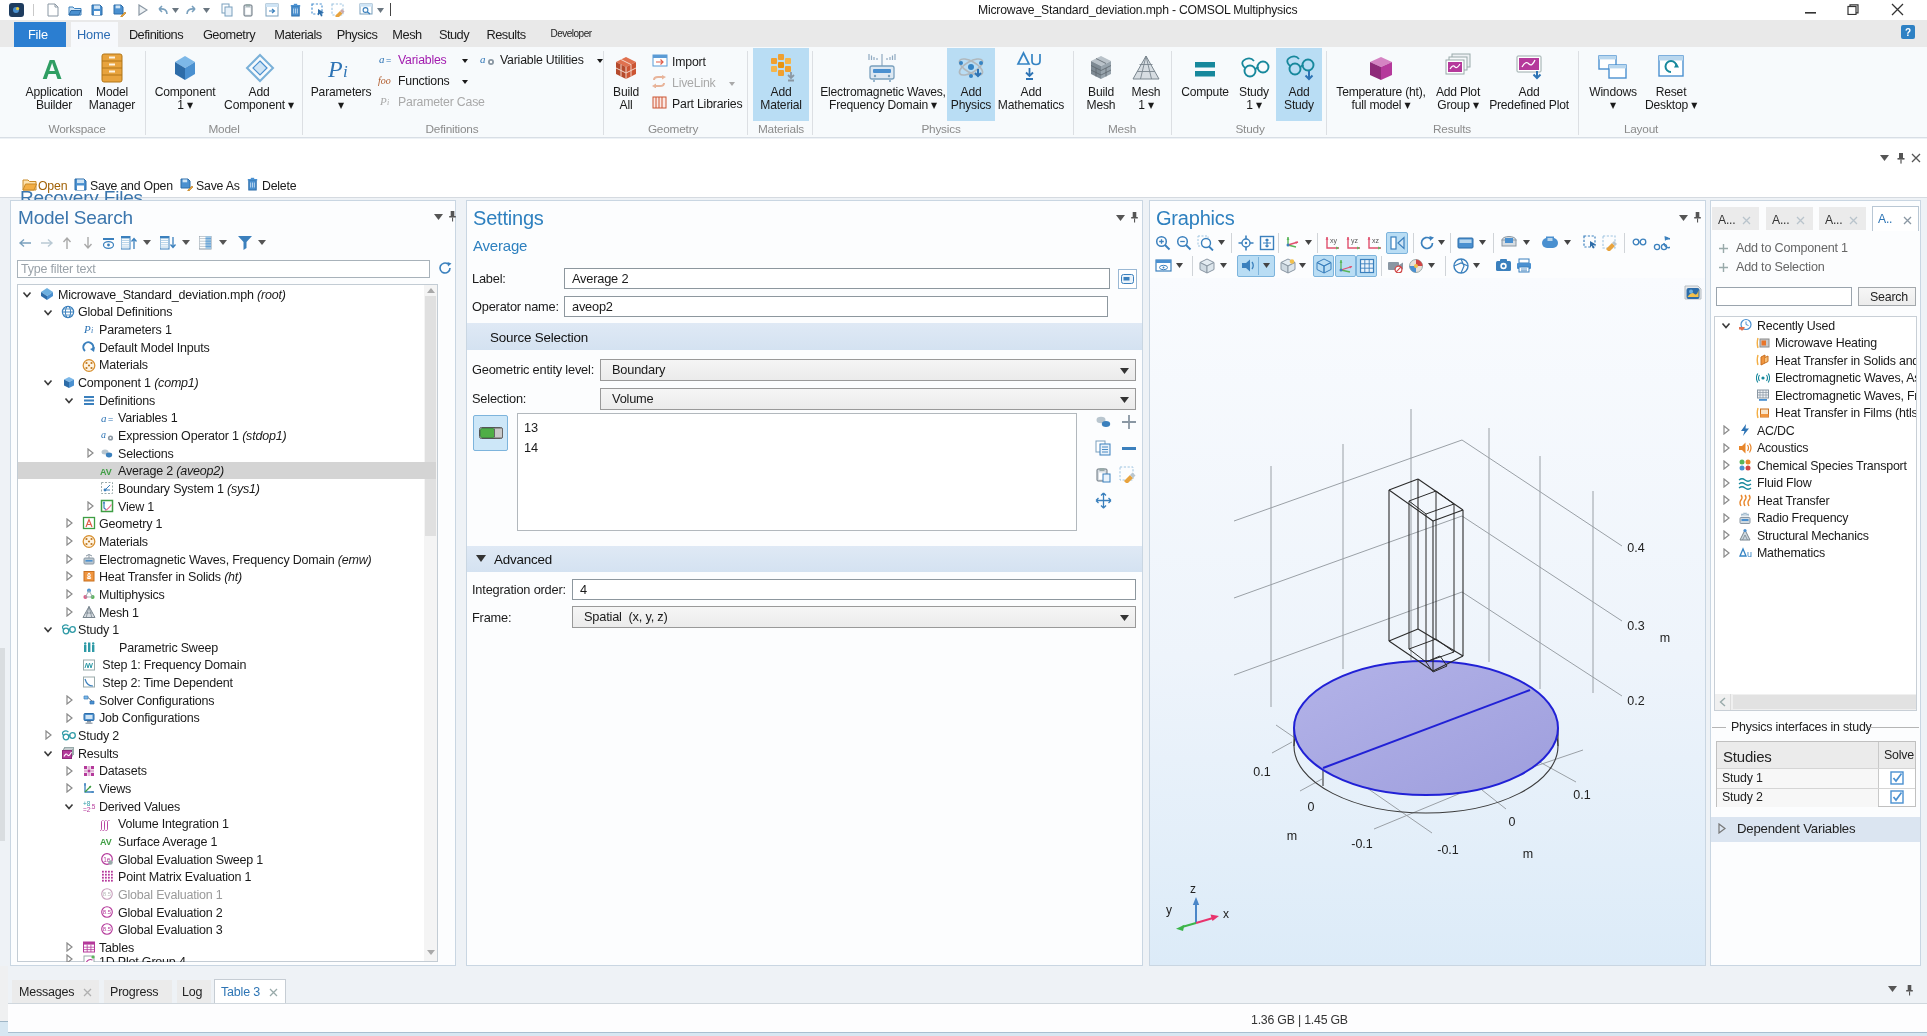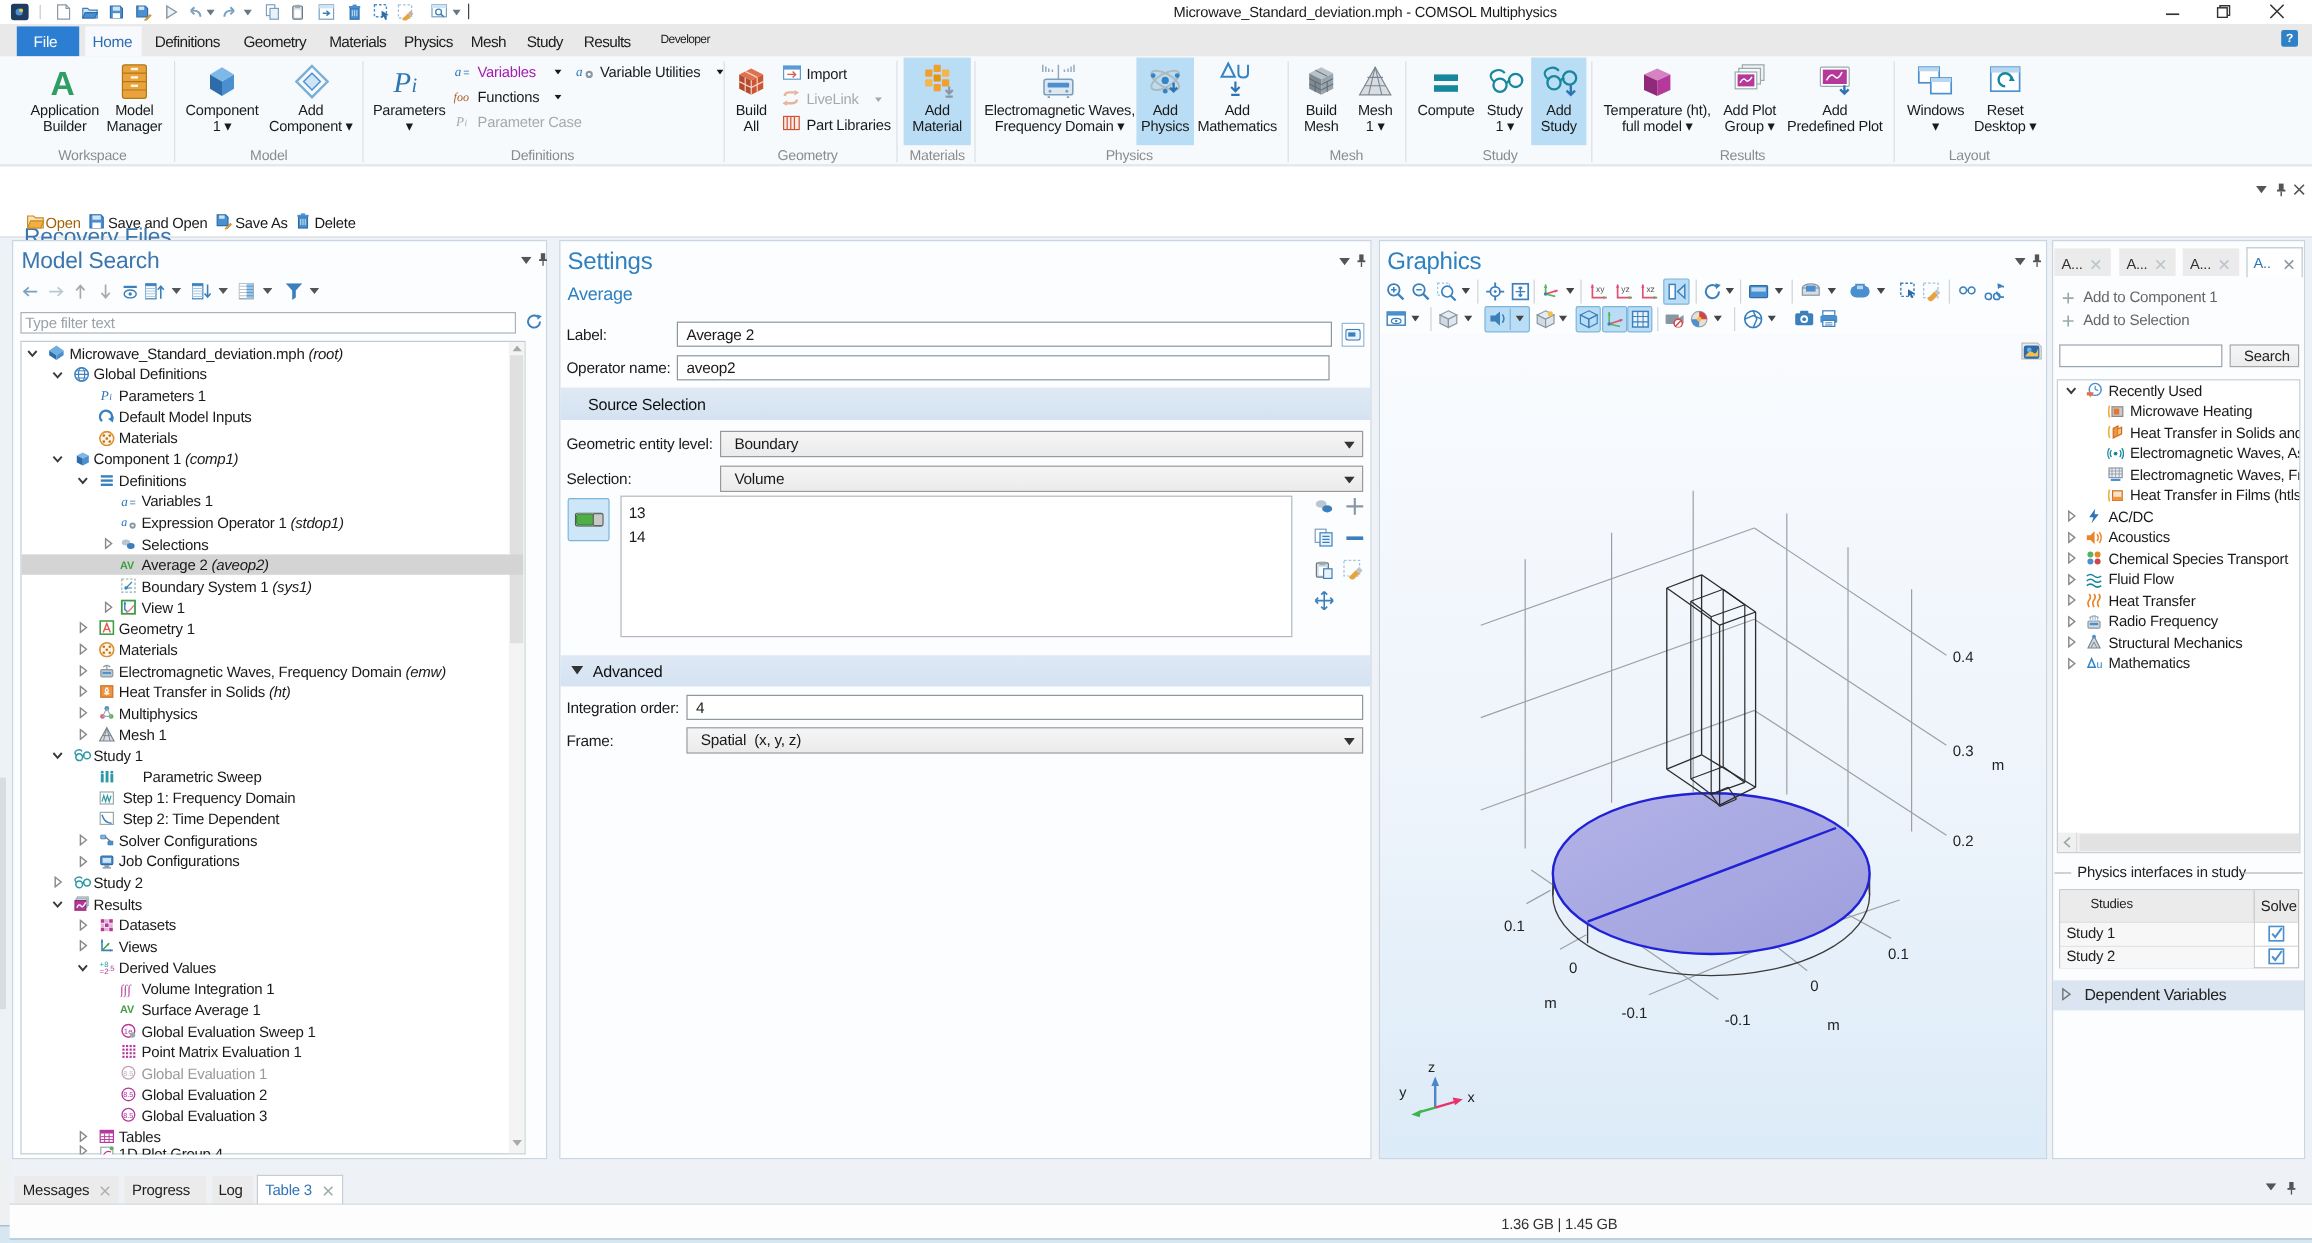--- a/index.html
+++ b/index.html
@@ -1304,21 +1304,21 @@
     </svg></div>
 <div class="ab" style="left:1733px;top:695px;width:183px;height:14px;background:#e2e2e2"></div>
 <div class="ab" style="left:1712px;top:727px;width:14px;height:1px;background:#b5b5b5"></div>
 <div class="tx" style="left:1731px;top:720px;font-size:12.4px;color:#222;font-weight:400;font-family:'Liberation Sans',sans-serif;">Physics interfaces in study</div>
 <div class="ab" style="left:1868px;top:727px;width:51px;height:1px;background:#b5b5b5"></div>
 <div class="ab" style="left:1716px;top:741px;width:200px;height:66px;background:#fff;border:1px solid #c0c0c0"></div>
 <div class="ab" style="left:1717px;top:742px;width:198px;height:26px;background:#ebebeb"></div>
 <div class="ab" style="left:1878px;top:742px;width:1px;height:64px;background:#c9c9c9"></div>
 <div class="ab" style="left:1717px;top:768px;width:198px;height:1px;background:#d5d5d5"></div>
 <div class="ab" style="left:1717px;top:788px;width:198px;height:1px;background:#d5d5d5"></div>
-<div class="tx" style="left:1723px;top:748px;font-size:11px;color:#222;font-weight:400;font-family:'Liberation Sans',sans-serif;margin-left:19px;">Studies</div>
+<div class="tx" style="left:1723px;top:748px;font-size:15px;color:#222;font-weight:400;font-family:'Liberation Sans',sans-serif;">Studies</div>
 <div class="tx" style="left:1884px;top:748px;font-size:12.4px;color:#222;font-weight:400;font-family:'Liberation Sans',sans-serif;">Solve</div>
 <div class="ab" style="left:1717px;top:769px;width:161px;height:19px;background:#f7f7f7"></div>
 <div class="ab" style="left:1717px;top:789px;width:161px;height:18px;background:#f7f7f7"></div>
 <div class="tx" style="left:1722px;top:771px;font-size:12.4px;color:#222;font-weight:400;font-family:'Liberation Sans',sans-serif;">Study 1</div>
 <div class="tx" style="left:1722px;top:790px;font-size:12.4px;color:#222;font-weight:400;font-family:'Liberation Sans',sans-serif;">Study 2</div>
 <div class="ab" style="left:1890px;top:771px;line-height:0"><svg width="14" height="14" viewBox="0 0 14 14">
       <rect x="1" y="1" width="12" height="12" fill="#fff" stroke="#4a90d0" stroke-width="1.4"></rect>
       <path d="M3.5 7 L6 10 L11.5 2.5" stroke="#4a90d0" stroke-width="1.7" fill="none"></path>
     </svg></div>
 <div class="ab" style="left:1890px;top:790px;line-height:0"><svg width="14" height="14" viewBox="0 0 14 14">

